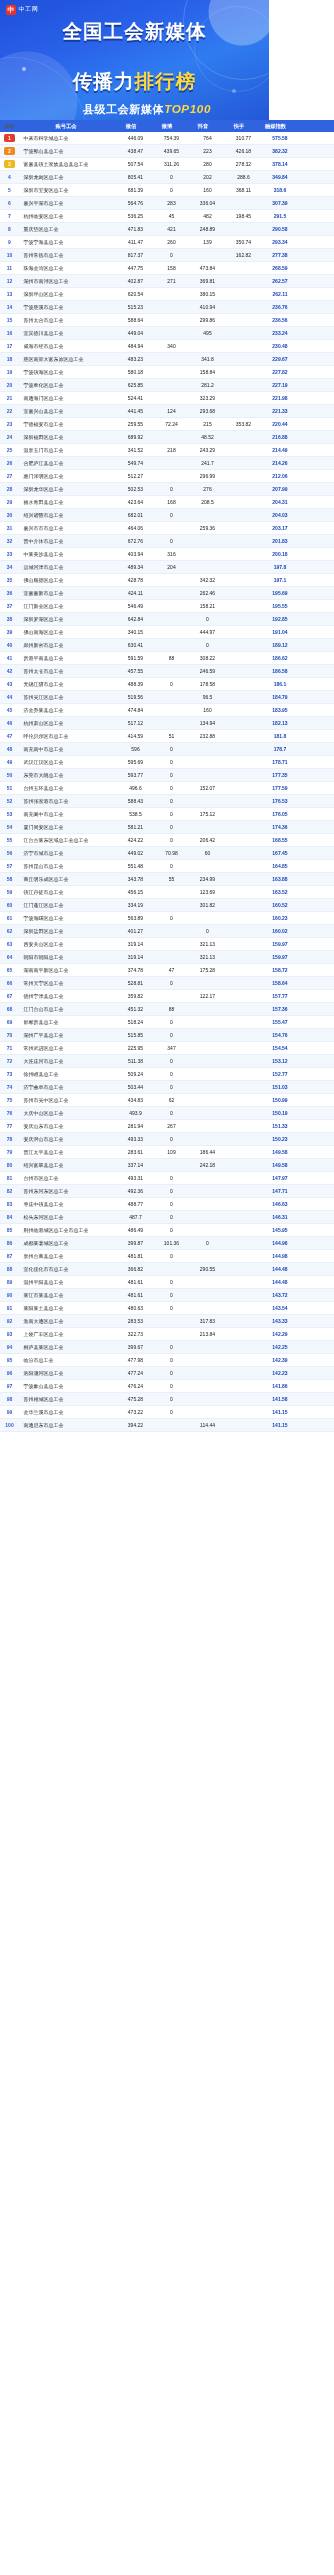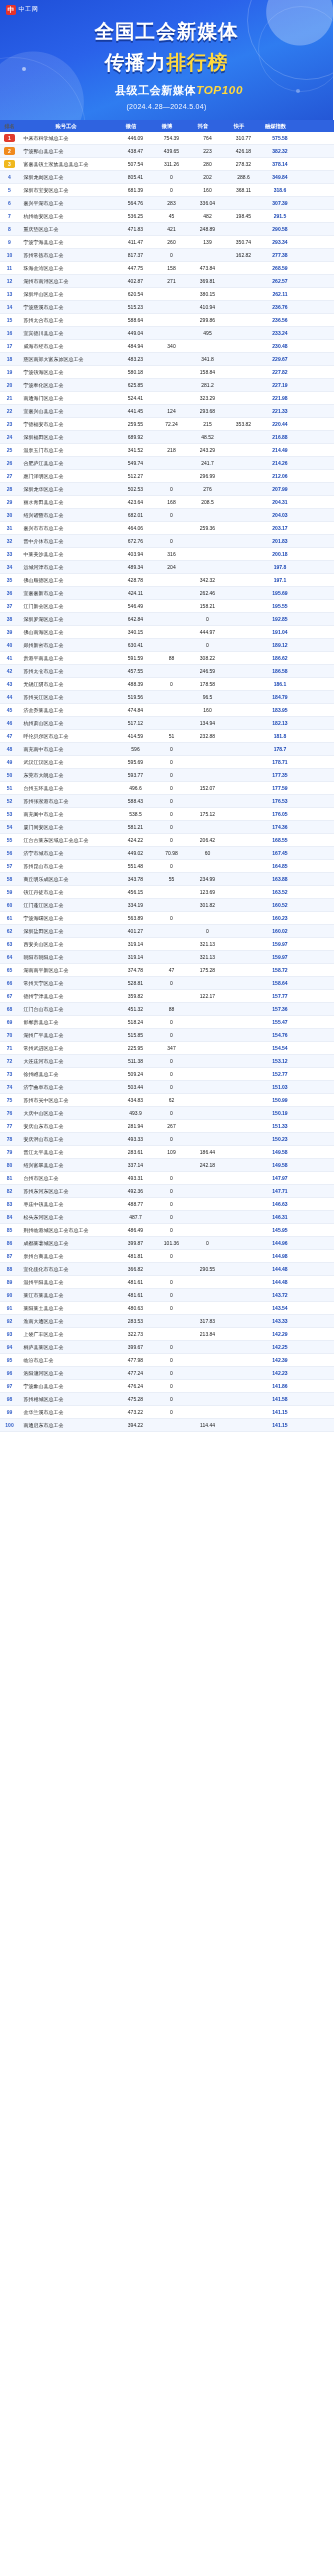--- a/index.html
+++ b/index.html
@@ -7,21 +7,21 @@
     width:335px;
     background:#ffffff;
     font-family:"Liberation Sans","DejaVu Sans",sans-serif;
     -webkit-font-smoothing:antialiased;
   }
   .page{position:relative;width:335px;overflow:hidden;}
 
   
   .header{
     position:relative;
-    width:333px;
+    width:269px;
     height:120px;
     background:
       radial-gradient(circle at 90% 10%, rgba(255,255,255,0.28) 0 33px, rgba(255,255,255,0) 34px),
       radial-gradient(circle at 10% 85%, rgba(255,255,255,0.12) 0 50px, rgba(255,255,255,0) 51px),
       linear-gradient(160deg,#1f4fd8 0%, #2a62ea 35%, #2f7cf0 60%, #2457d6 100%);
     overflow:hidden;
   }
   .hdr-deco{position:absolute;border-radius:50%;border:1.1px solid rgba(255,255,255,.18);}
   .d1{width:117px;height:117px;right:-33px;top:-39px;}
   .d2{width:84px;height:84px;right:-11px;top:5.6px;border-color:rgba(255,255,255,.12);}
@@ -40,21 +40,21 @@
 
   .title-wrap{position:absolute;left:0;right:0;top:16.7px;text-align:center;}
   .title-main{
     display:inline-block;
     padding:1.7px 7.8px 3.3px;
     font-size:19.5px;font-weight:bold;color:#ffffff;
     letter-spacing:1.1px;
     text-shadow:0 1.7px 0 rgba(13,40,120,.65);
   }
   .title-line2{
-    margin-top:0;
+    margin-top:19px;
     font-size:19.5px;font-weight:bold;color:#ffffff;letter-spacing:1.1px;
     text-shadow:0 1.7px 0 rgba(13,40,120,.65);
   }
   .title-line2 .accent{color:#ffd83d;}
   .title-sub{
     margin-top:7.8px;
     font-size:11px;font-weight:bold;color:#ffffff;letter-spacing:0.6px;padding-left:25px;
   }
   .title-sub .top100{color:#ffd83d;font-style:italic;font-size:11.7px;}
   .title-date{

